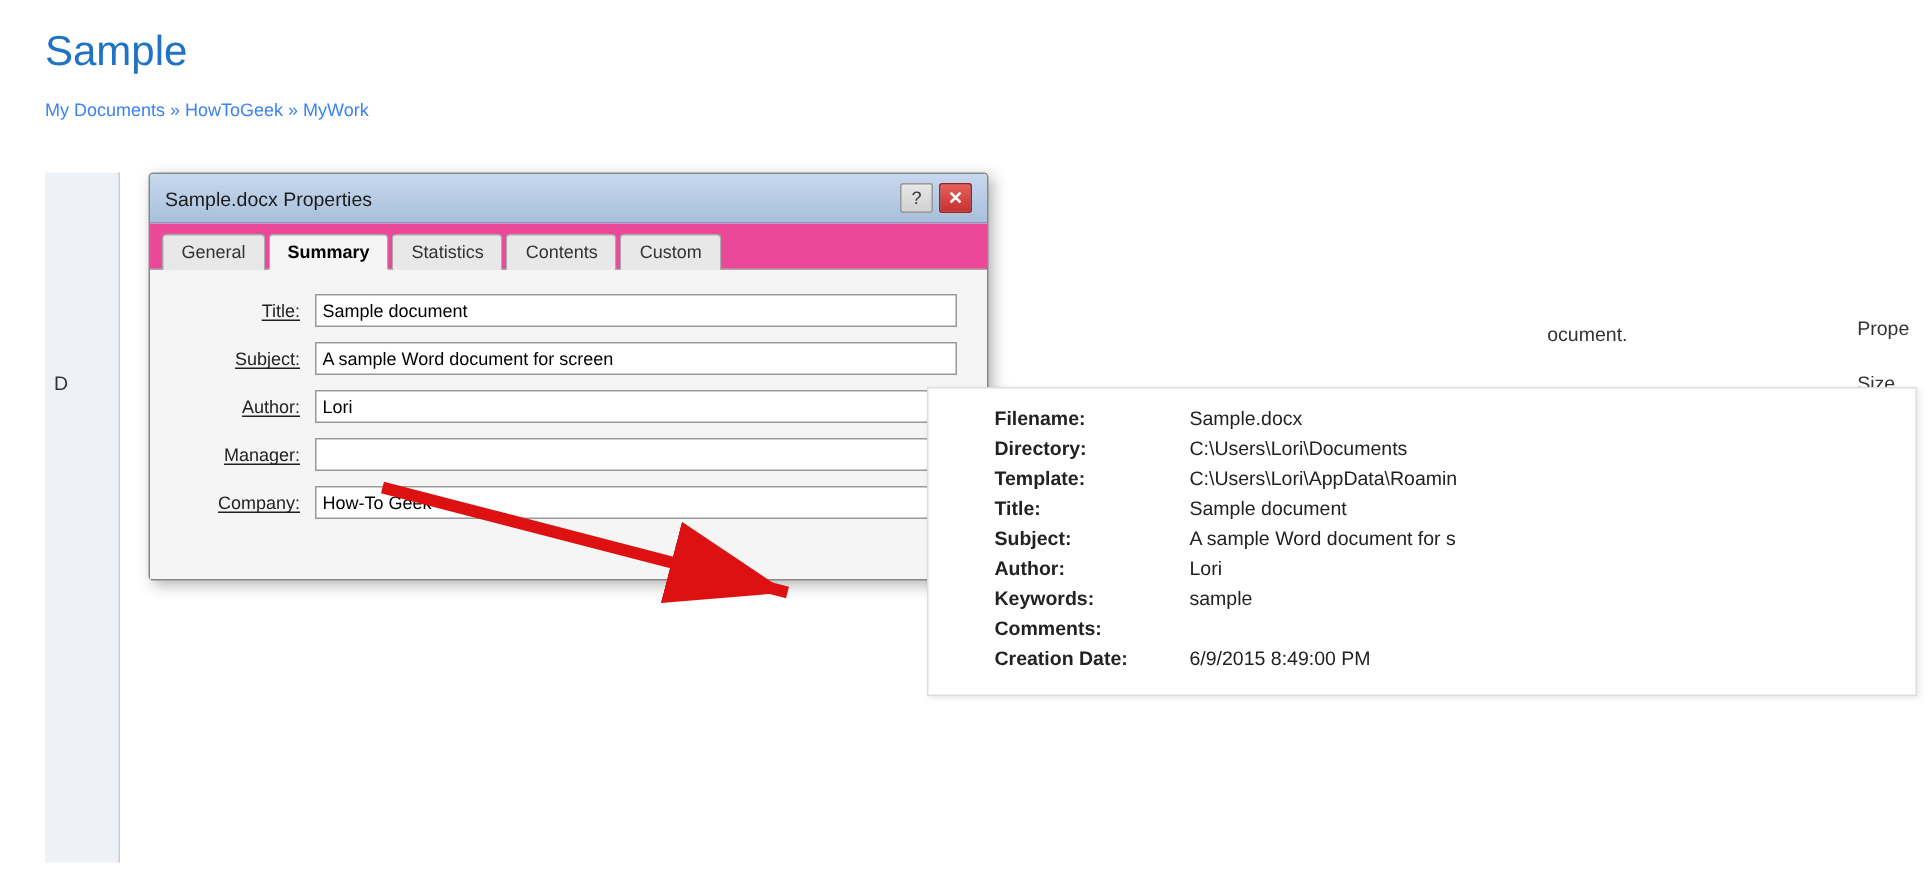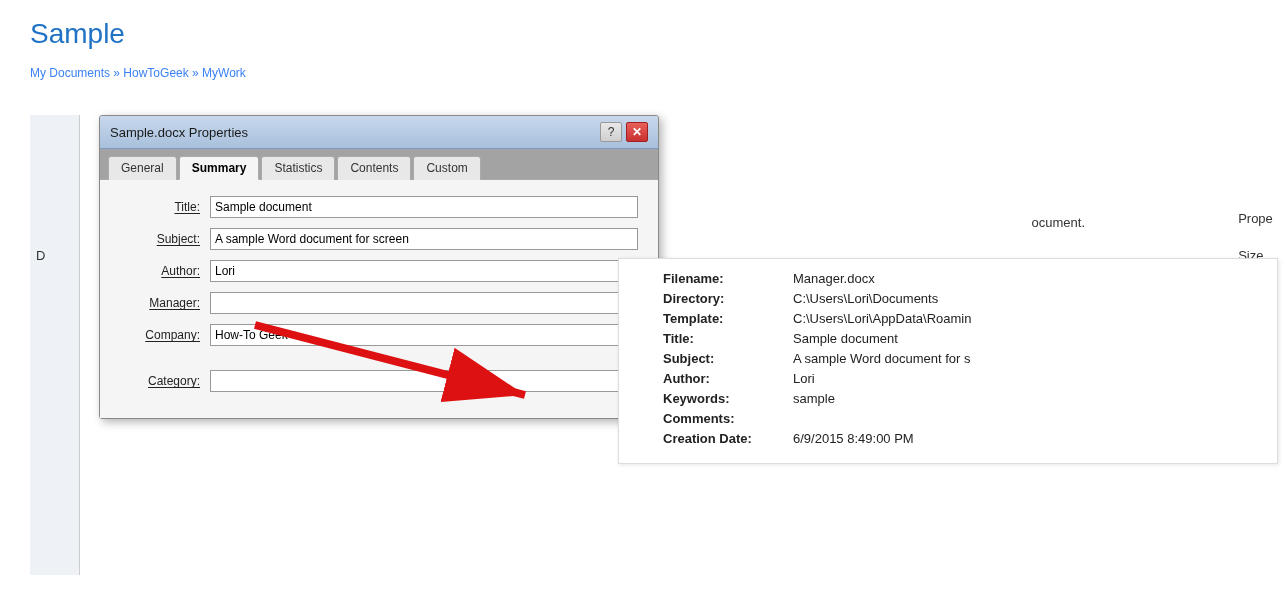--- a/index.html
+++ b/index.html
@@ -127,21 +127,21 @@
       font-size: 12px;
       cursor: pointer;
       color: #fff;
       font-weight: bold;
     }
 
     
     .dialog-tabs {
       display: flex;
       padding: 6px 8px 0 8px;
-      background: #a3a3a3;
+      background: #ec4899;
       gap: 2px;
       border-bottom: 1px solid #aaa;
     }
 
     .tab {
       padding: 4px 12px;
       border: 1px solid #aaa;
       border-bottom: none;
       background: #e8e8e8;
       cursor: pointer;
@@ -273,40 +273,36 @@
     </div>
     <div class="form-row">
       <label class="form-label underline">Manager:</label>
       <input class="form-input" type="text" value="" style="">
     </div>
     <div class="form-row">
       <label class="form-label underline">Company:</label>
       <input class="form-input" type="text" value="How-To Geek" style="">
     </div>
     <div style="height:14px;"></div>
-    <div class="form-row">
-      <label class="form-label underline">Category:</label>
-      <input class="form-input" type="text" value="" style="">
-    </div>
   </div>
 </div>
 
 <svg style="position:absolute;top:305px;left:155px;width:430px;height:130px;pointer-events:none;overflow:visible;" viewBox="0 0 430 130">
   <defs>
     <marker id="arrowhead" markerWidth="10" markerHeight="7" refX="10" refY="3.5" orient="auto">
       <polygon points="0 0, 10 3.5, 0 7" fill="#dd1111"></polygon>
     </marker>
   </defs>
   <line x1="100" y1="20" x2="370" y2="90" stroke="#dd1111" stroke-width="8" marker-end="url(#arrowhead)"></line>
 </svg>
 
 <div class="info-panel">
   <div class="info-row">
     <span class="info-label">Filename:</span>
-    <span class="info-value">Manager.docx</span>
+    <span class="info-value">Sample.docx</span>
   </div>
   <div class="info-row">
     <span class="info-label">Directory:</span>
     <span class="info-value">C:\Users\Lori\Documents</span>
   </div>
   <div class="info-row">
     <span class="info-label">Template:</span>
     <span class="info-value">C:\Users\Lori\AppData\Roamin</span>
   </div>
   <div class="info-row">

